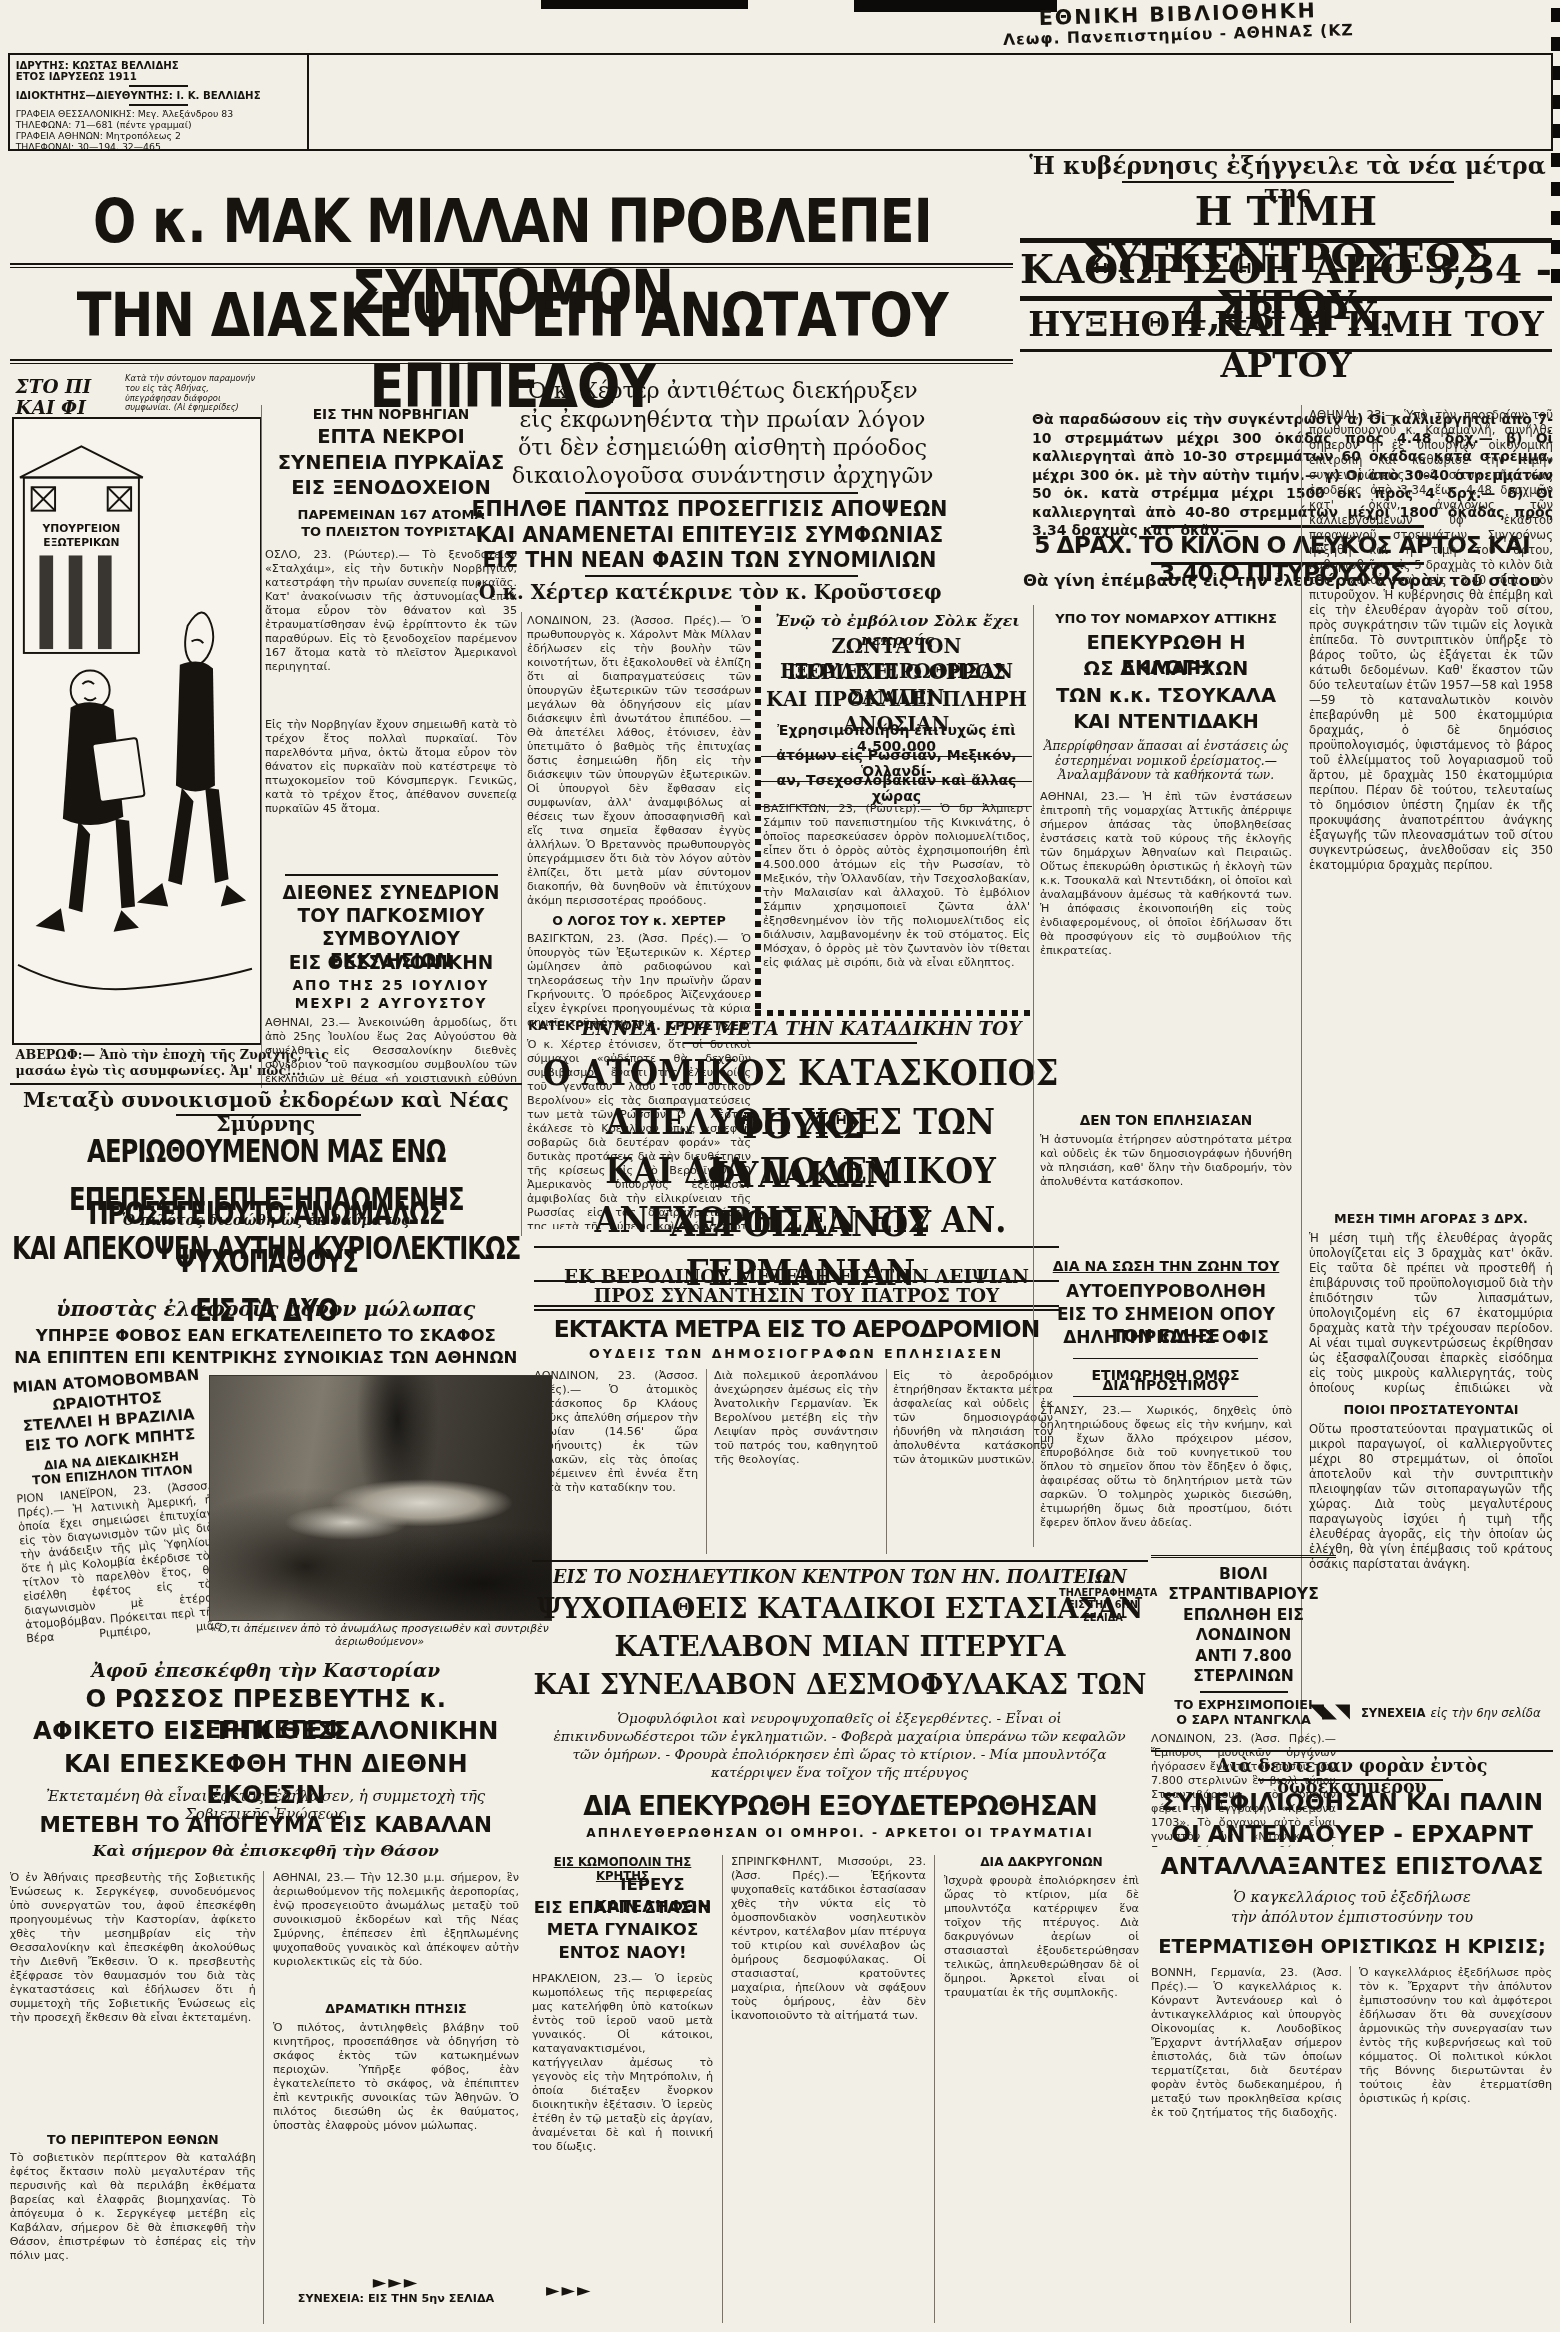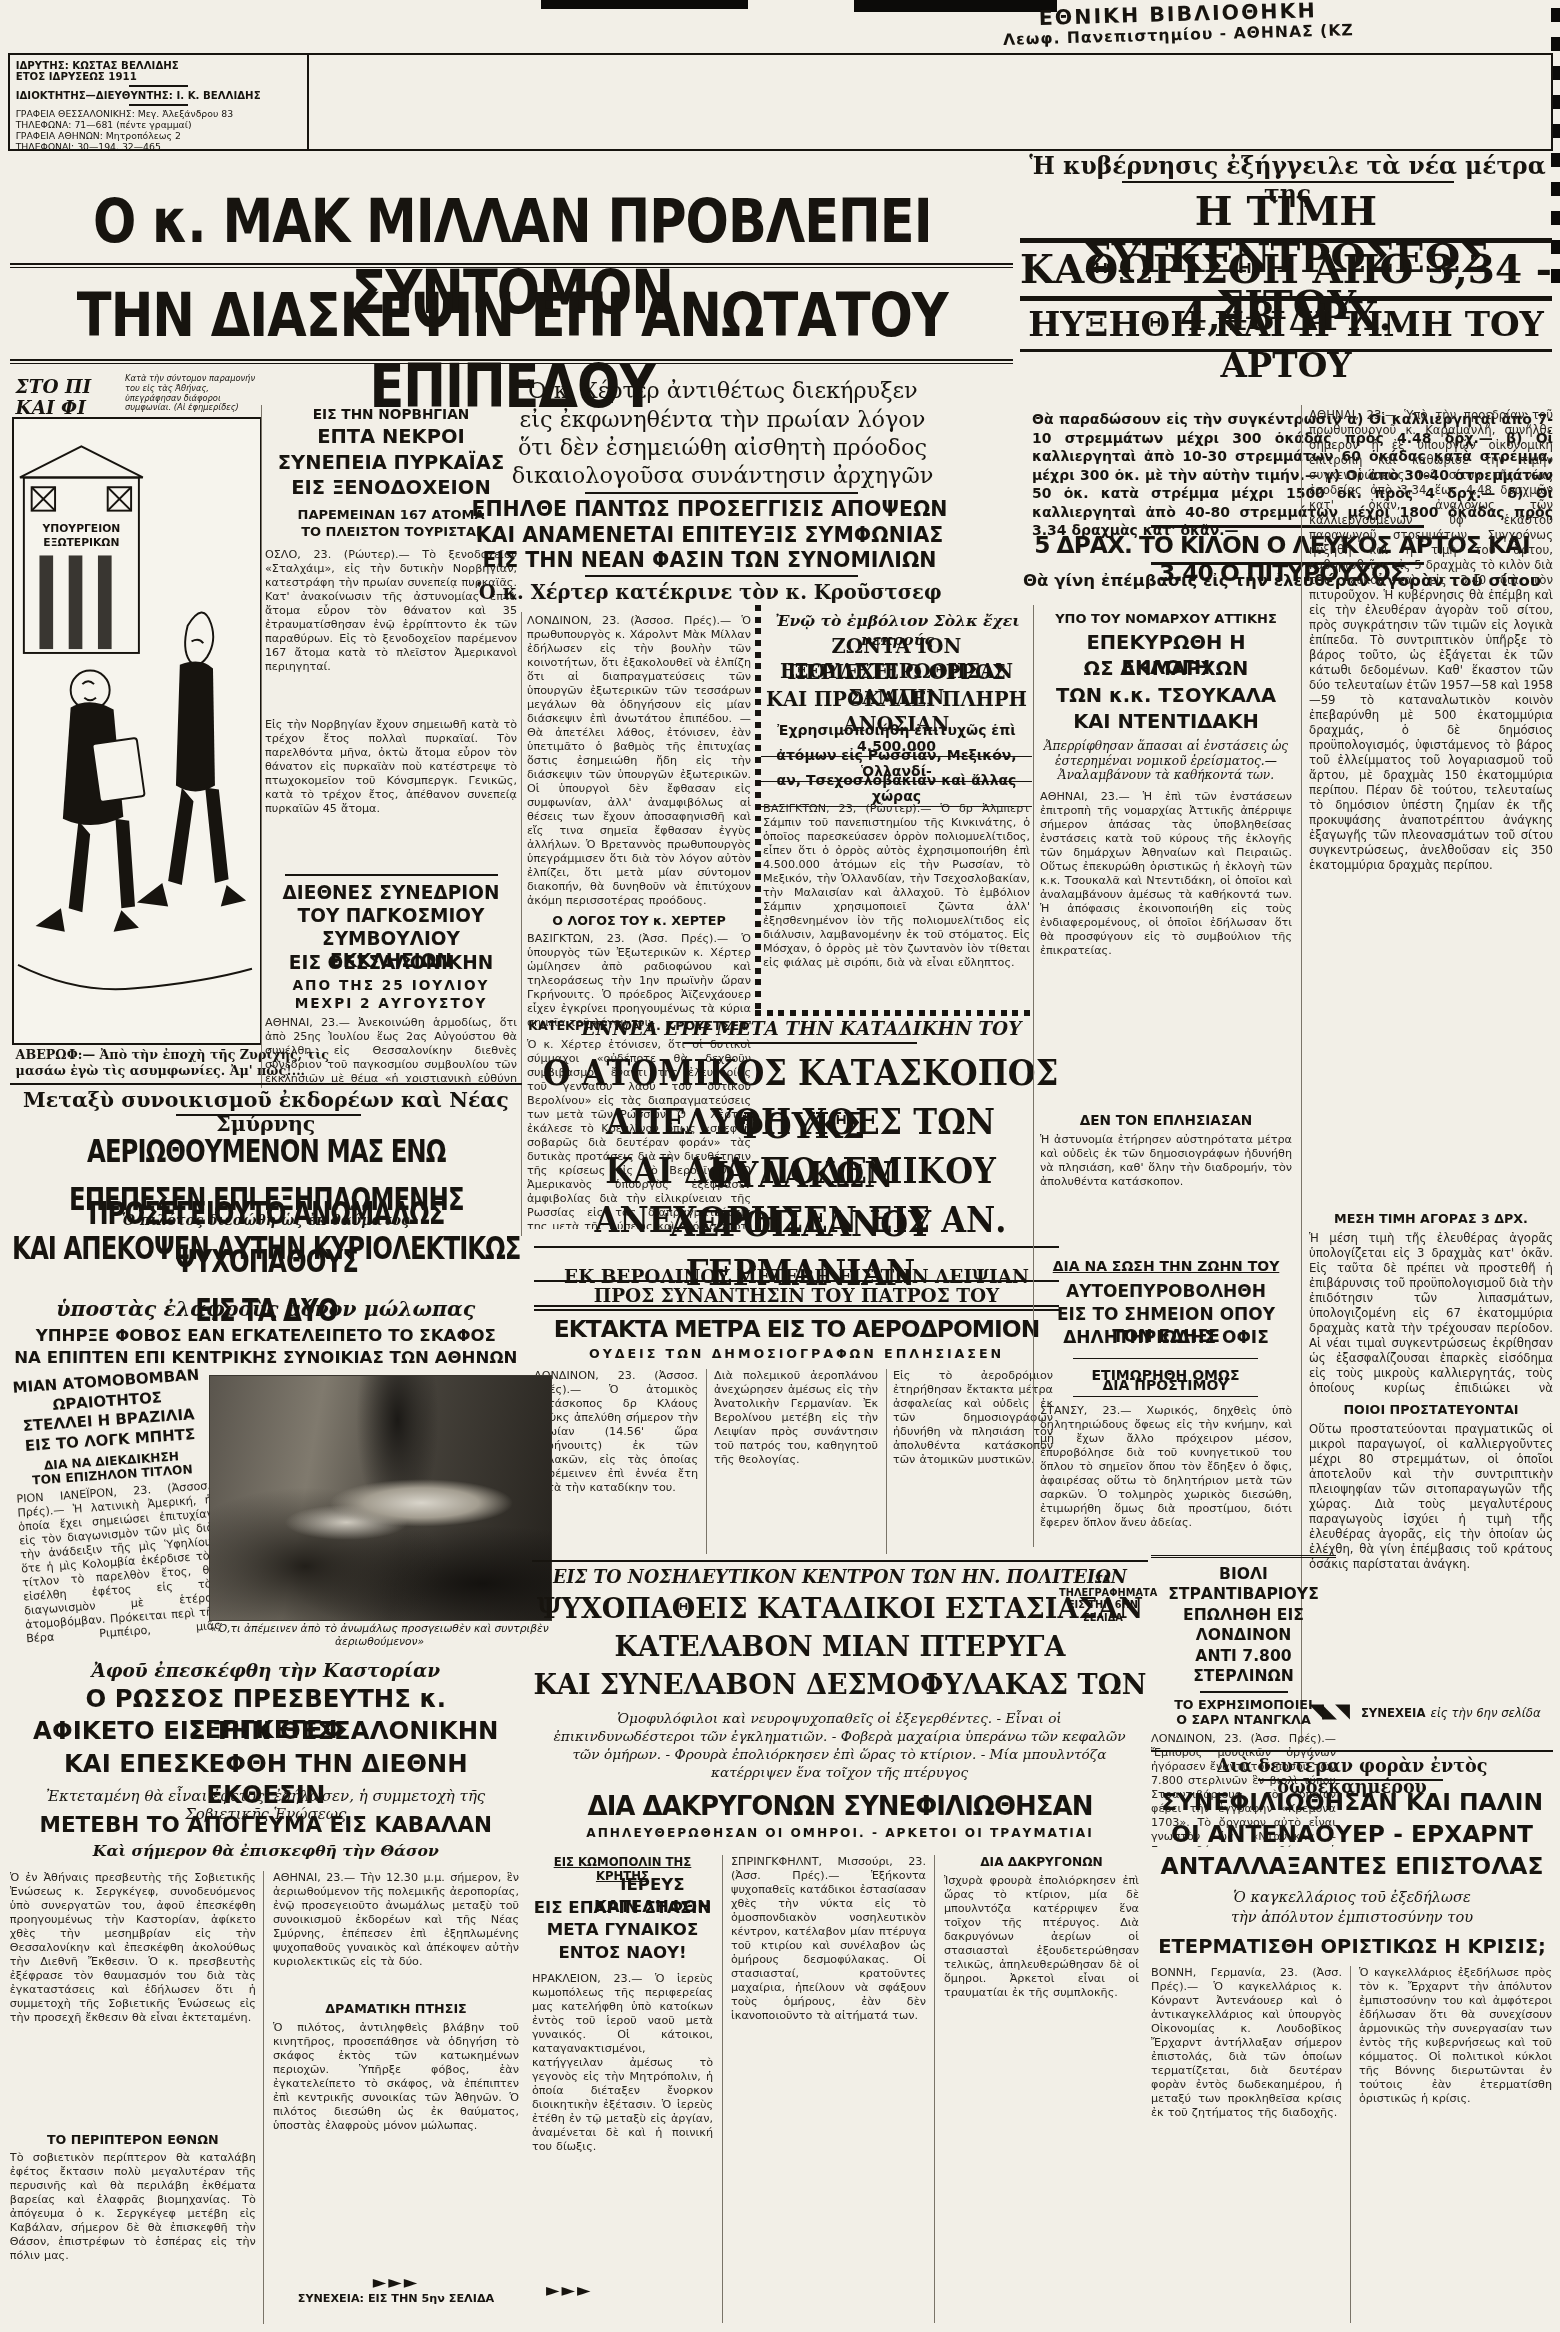--- a/index.html
+++ b/index.html
@@ -253,21 +253,21 @@
   <div class="b" style="font-size:17.6px;letter-spacing:2px">►►►</div>
   <div class="b" style="font-size:11.2px">ΣΥΝΕΧΕΙΑ: ΕΙΣ ΤΗΝ 5ην ΣΕΛΙΔΑ</div>
 </div>
 
 <div class="rule" style="left:532px;top:1560px;width:616px;height:2px"></div>
 <div class="abs serif b i c" style="left:532px;top:1566px;width:616px;font-size:17.6px">ΕΙΣ ΤΟ ΝΟΣΗΛΕΥΤΙΚΟΝ ΚΕΝΤΡΟΝ ΤΩΝ ΗΝ. ΠΟΛΙΤΕΙΩΝ</div>
 <div class="abs serif b c" style="left:532px;top:1590px;width:616px;font-size:27px;line-height:37px">ΨΥΧΟΠΑΘΕΙΣ ΚΑΤΑΔΙΚΟΙ ΕΣΤΑΣΙΑΣΑΝ</div>
 <div class="abs serif b c" style="left:532px;top:1628px;width:616px;font-size:27px;line-height:37px">ΚΑΤΕΛΑΒΟΝ ΜΙΑΝ ΠΤΕΡΥΓΑ</div>
 <div class="abs serif b c" style="left:532px;top:1666px;width:616px;font-size:27px;line-height:37px">ΚΑΙ ΣΥΝΕΛΑΒΟΝ ΔΕΣΜΟΦΥΛΑΚΑΣ ΤΩΝ</div>
 <div class="abs serif i c" style="left:548px;top:1709px;width:583px;font-size:13.7px;line-height:18px">Ὁμοφυλόφιλοι καὶ νευροψυχοπαθεῖς οἱ ἐξεγερθέντες. - Εἶναι οἱ ἐπικινδυνωδέστεροι τῶν ἐγκληματιῶν. - Φοβερὰ μαχαίρια ὑπεράνω τῶν κεφαλῶν τῶν ὁμήρων. - Φρουρὰ ἐπολιόρκησεν ἐπὶ ὥρας τὸ κτίριον. - Μία μπουλντόζα κατέρριψεν ἕνα τοῖχον τῆς πτέρυγος</div>
-<div class="abs b c cond" style="left:532px;top:1791px;width:616px;font-size:26px">ΔΙΑ ΔΑΚΡΥΓΟΝΩΝ ΣΥΝΕΦΙΛΙΩΘΗΣΑΝ</div>
+<div class="abs b c cond" style="left:532px;top:1791px;width:616px;font-size:26px">ΔΙΑ ΕΠΕΚΥΡΩΘΗ ΕΞΟΥΔΕΤΕΡΩΘΗΣΑΝ</div>
 <div class="abs b c sp2" style="left:532px;top:1826px;width:616px;font-size:12.2px">ΑΠΗΛΕΥΘΕΡΩΘΗΣΑΝ ΟΙ ΟΜΗΡΟΙ. - ΑΡΚΕΤΟΙ ΟΙ ΤΡΑΥΜΑΤΙΑΙ</div>
 
 <div class="abs b c" style="left:532px;top:1855px;width:181px;font-size:11.7px;text-decoration:underline">ΕΙΣ ΚΩΜΟΠΟΛΙΝ ΤΗΣ ΚΡΗΤΗΣ</div>
 <div class="abs b c" style="left:562px;top:1874px;width:181px;font-size:16.6px;line-height:21.5px">ΙΕΡΕΥΣ ΚΑΤΕΛΗΦΘΗ</div>
 <div class="abs b c" style="left:532px;top:1897px;width:181px;font-size:16.6px;line-height:21.5px">ΕΙΣ ΕΠΑΡΙΝ ΣΤΑΣΙΝ</div>
 <div class="abs b c" style="left:532px;top:1919px;width:181px;font-size:16.6px;line-height:21.5px">ΜΕΤΑ ΓΥΝΑΙΚΟΣ</div>
 <div class="abs b c" style="left:532px;top:1942px;width:181px;font-size:16.6px;line-height:21.5px">ΕΝΤΟΣ ΝΑΟΥ!</div>
 <div class="abs bt" style="left:532px;top:1972px;width:181px;height:293px;overflow:hidden">ΗΡΑΚΛΕΙΟΝ, 23.— Ὁ ἱερεὺς κωμοπόλεως τῆς περιφερείας μας κατελήφθη ὑπὸ κατοίκων ἐντὸς τοῦ ἱεροῦ ναοῦ μετὰ γυναικός. Οἱ κάτοικοι, καταγανακτισμένοι, κατήγγειλαν ἀμέσως τὸ γεγονὸς εἰς τὴν Μητρόπολιν, ἡ ὁποία διέταξεν ἔνορκον διοικητικὴν ἐξέτασιν. Ὁ ἱερεὺς ἐτέθη ἐν τῷ μεταξὺ εἰς ἀργίαν, ἀναμένεται δὲ καὶ ἡ ποινική του δίωξις.</div>
 <div class="abs b" style="left:546px;top:2280px;width:156px;font-size:17.6px;letter-spacing:2px">►►►</div>
 

